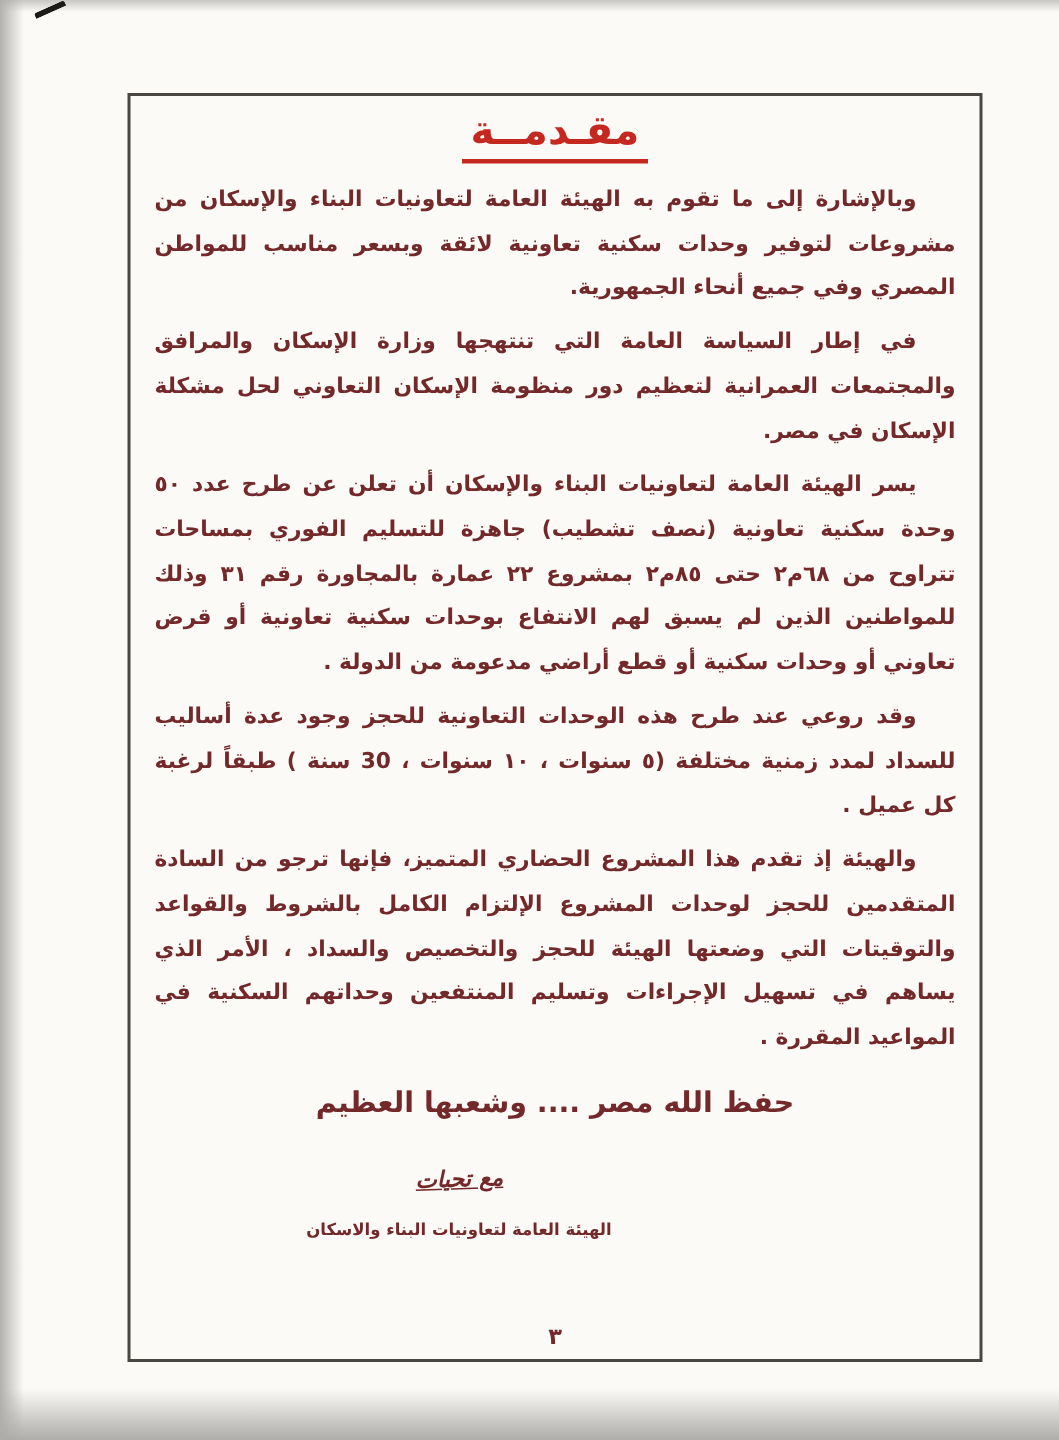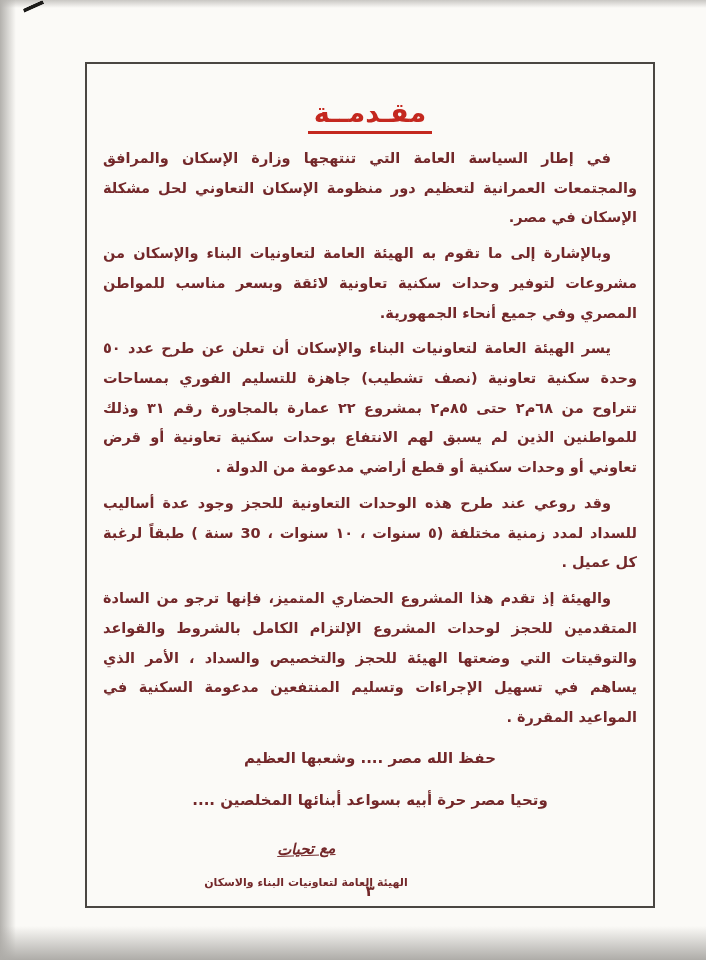--- a/index.html
+++ b/index.html
@@ -19,21 +19,21 @@
                  background: linear-gradient(to bottom, #c9c7c3, rgba(251,250,247,0)); }
   .pen-mark    { position:absolute; top:4px; left:24px; width:22px; height:12px;
                  border-top: 4px solid #1c1b19; transform: rotate(-24deg); border-radius:2px; }
 
   
   .frame {
     position: absolute;
     left: 85px; top: 62px;
     width: 570px; height: 846px;
     border: 2px solid #4a4642;
-    padding: 28px 16px 26px;
+    padding: 2px 16px 26px;
     direction: rtl;
     overflow: hidden;
     background: transparent;
   }
 
   .title {
     text-align: center;
     margin-bottom: 10px;
   }
   .title span {
@@ -52,21 +52,21 @@
     font-weight: bold;
     line-height: 2.05;
     text-align: justify;
     text-indent: 26px;
     margin-bottom: 6px;
   }
 
   .closing {
     text-align: center;
     color: var(--color-body, #73282a);
-    font-size: 15px;
+    font-size: 19px;
     font-weight: bold;
   }
   .closing-1 { margin-top: 16px; }
   .closing-2 { margin-top: 24px; }
 
   .signature {
     width: 48%;
     margin: 30px 38% 0 0;
     text-align: center;
     color: var(--color-body, #73282a);
@@ -102,29 +102,28 @@
 <div class="shade-bottom"></div>
 <div class="pen-mark"></div>
 
 <div class="frame">
 
   <h1 class="title">
     <span>مقـدمــة</span>
   </h1>
 
   <div class="body-text">
+    <p>وبالإشارة إلى ما تقوم به الهيئة العامة لتعاونيات البناء والإسكان من مشروعات لتوفير وحدات سكنية تعاونية لائقة وبسعر مناسب للمواطن المصري وفي جميع أنحاء الجمهورية.</p>
     <p>في إطار السياسة العامة التي تنتهجها وزارة الإسكان والمرافق والمجتمعات العمرانية لتعظيم دور منظومة الإسكان التعاوني لحل مشكلة الإسكان في مصر.</p>
-    <p>وبالإشارة إلى ما تقوم به الهيئة العامة لتعاونيات البناء والإسكان من مشروعات لتوفير وحدات سكنية تعاونية لائقة وبسعر مناسب للمواطن المصري وفي جميع أنحاء الجمهورية.</p>
     <p>يسر الهيئة العامة لتعاونيات البناء والإسكان أن تعلن عن طرح عدد ٥٠ وحدة سكنية تعاونية (نصف تشطيب) جاهزة للتسليم الفوري بمساحات تتراوح من ٦٨م٢ حتى ٨٥م٢ بمشروع ٢٢ عمارة بالمجاورة رقم ٣١ وذلك للمواطنين الذين لم يسبق لهم الانتفاع بوحدات سكنية تعاونية أو قرض تعاوني أو وحدات سكنية أو قطع أراضي مدعومة من الدولة .</p>
     <p>وقد روعي عند طرح هذه الوحدات التعاونية للحجز وجود عدة أساليب للسداد لمدد زمنية مختلفة (٥ سنوات ، ١٠ سنوات ، 30 سنة ) طبقاً لرغبة كل عميل .</p>
-    <p>والهيئة إذ تقدم هذا المشروع الحضاري المتميز، فإنها ترجو من السادة المتقدمين للحجز لوحدات المشروع الإلتزام الكامل بالشروط والقواعد والتوقيتات التي وضعتها الهيئة للحجز والتخصيص والسداد ، الأمر الذي يساهم في تسهيل الإجراءات وتسليم المنتفعين مدعومة السكنية في المواعيد المقررة .</p>
+    <p>والهيئة إذ تقدم هذا المشروع الحضاري المتميز، فإنها ترجو من السادة المتقدمين للحجز لوحدات المشروع الإلتزام الكامل بالشروط والقواعد والتوقيتات التي وضعتها الهيئة للحجز والتخصيص والسداد ، الأمر الذي يساهم في تسهيل الإجراءات وتسليم المنتفعين وحداتهم السكنية في المواعيد المقررة .</p>
   </div>
 
   <div class="closing closing-1">حفظ الله مصر .... وشعبها العظيم</div>
-  <div class="closing closing-2">وتحيا مصر حرة أبيه بسواعد أبنائها المخلصين ....</div>
 
   <div class="signature">
     <div class="salutation">مع تحيات</div>
     <div class="organization">الهيئة العامة لتعاونيات البناء والاسكان</div>
   </div>
 
   <div class="page-number">٣</div>
 
 </div>
 

